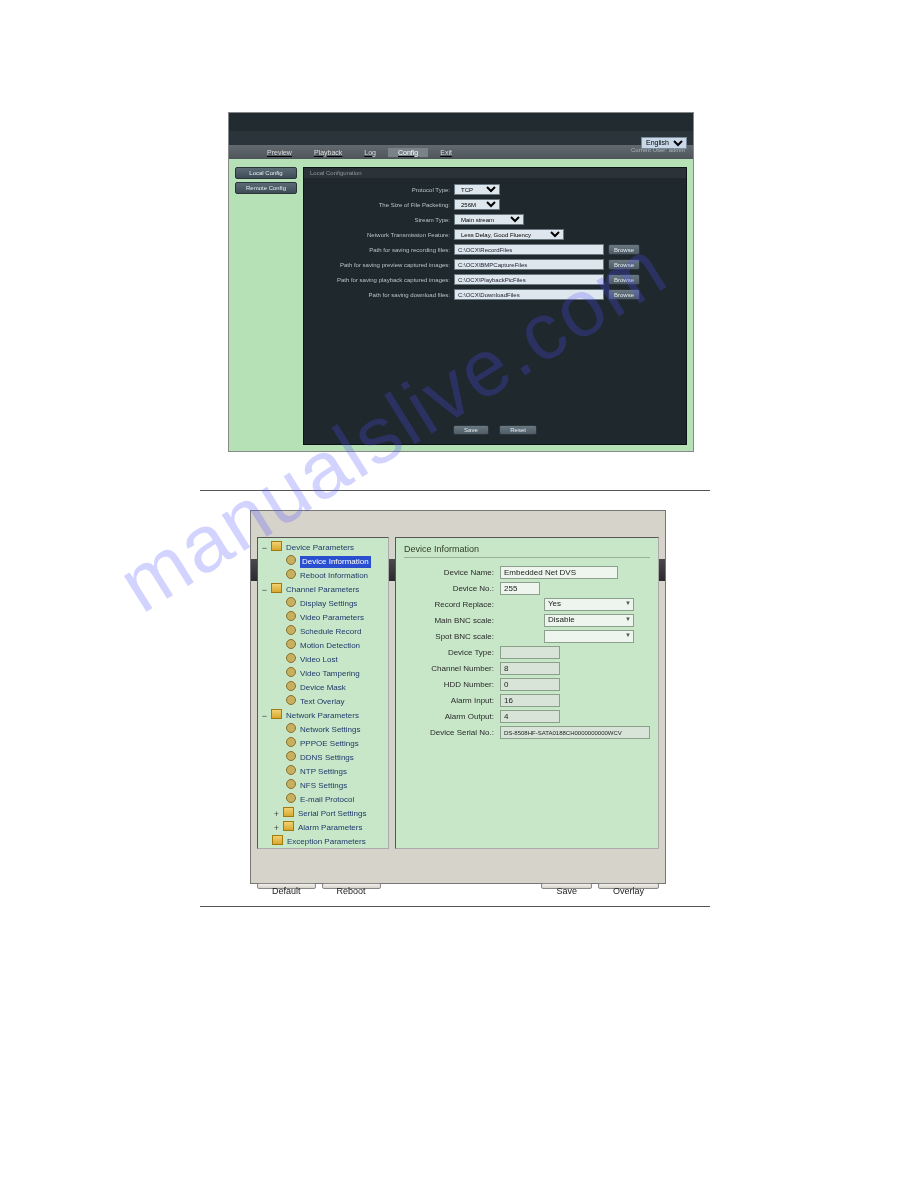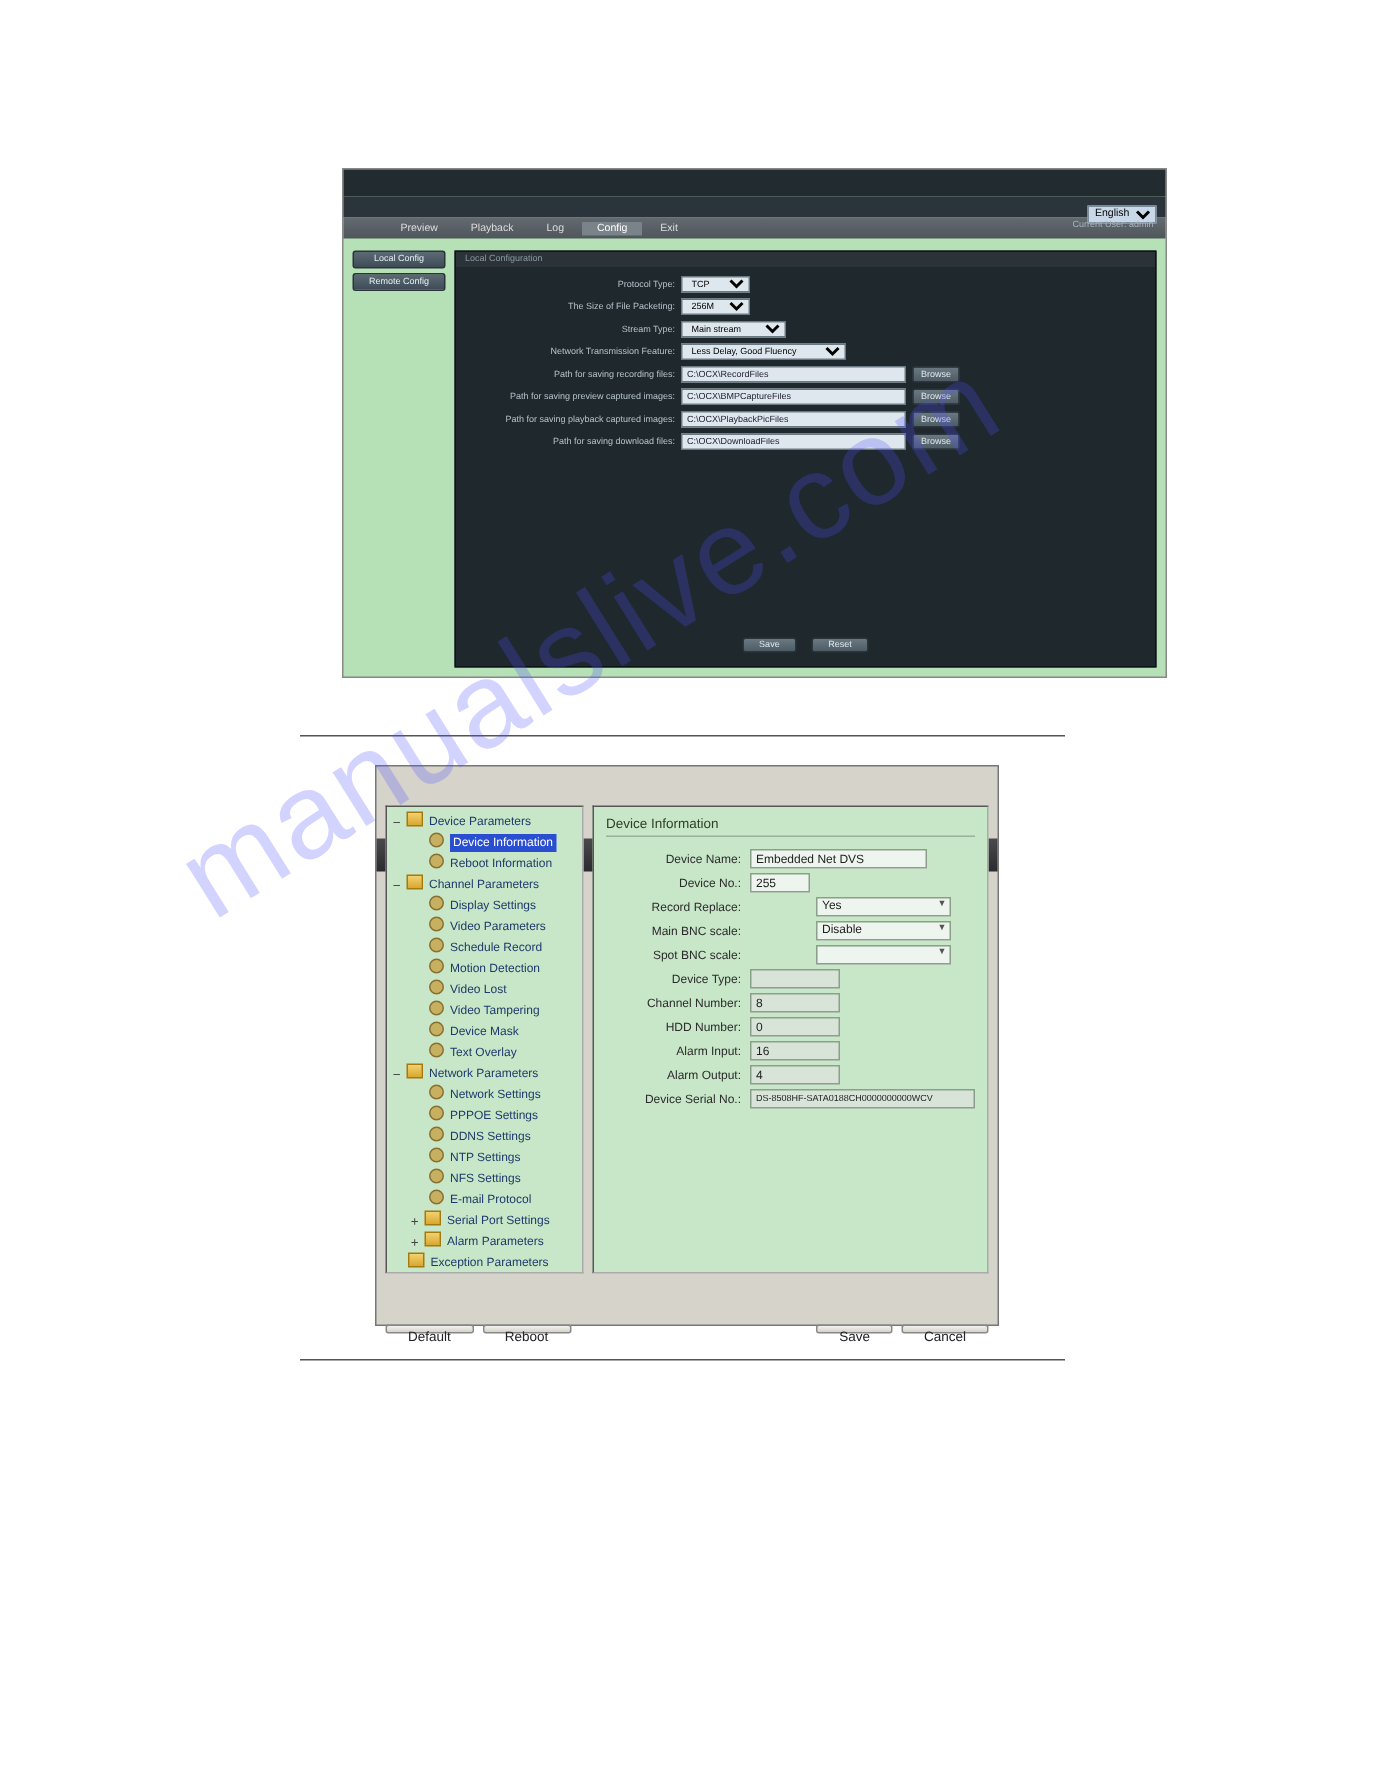--- a/index.html
+++ b/index.html
@@ -25,24 +25,25 @@
     z-index: 100;
     font-weight: 500;
     letter-spacing: 2px;
   }
 
   
   .fig1 {
     position: absolute;
     top: 112px;
     left: 228px;
-    width: 550px;
+    width: 466px;
     height: 340px;
     background: #b6e0b6;
     border: 1px solid #888;
+    text-decoration: underline;
   }
   .fig1 .topbar {
     height: 18px;
     background: #222b30;
   }
   .fig1 .langbar {
     height: 14px;
     background: #2a343a;
     text-align: right;
     padding-right: 6px;
@@ -550,18 +551,18 @@
     </div>
   </div>
 
   <div class="btnbar">
     <div class="grp">
       <button>Default</button>
       <button>Reboot</button>
     </div>
     <div class="grp">
       <button>Save</button>
-      <button>Cancel</button>
+      <button>Overlay</button>
     </div>
   </div>
 </div>
 
 <div class="rule r2"></div>
 
 </body></html>

